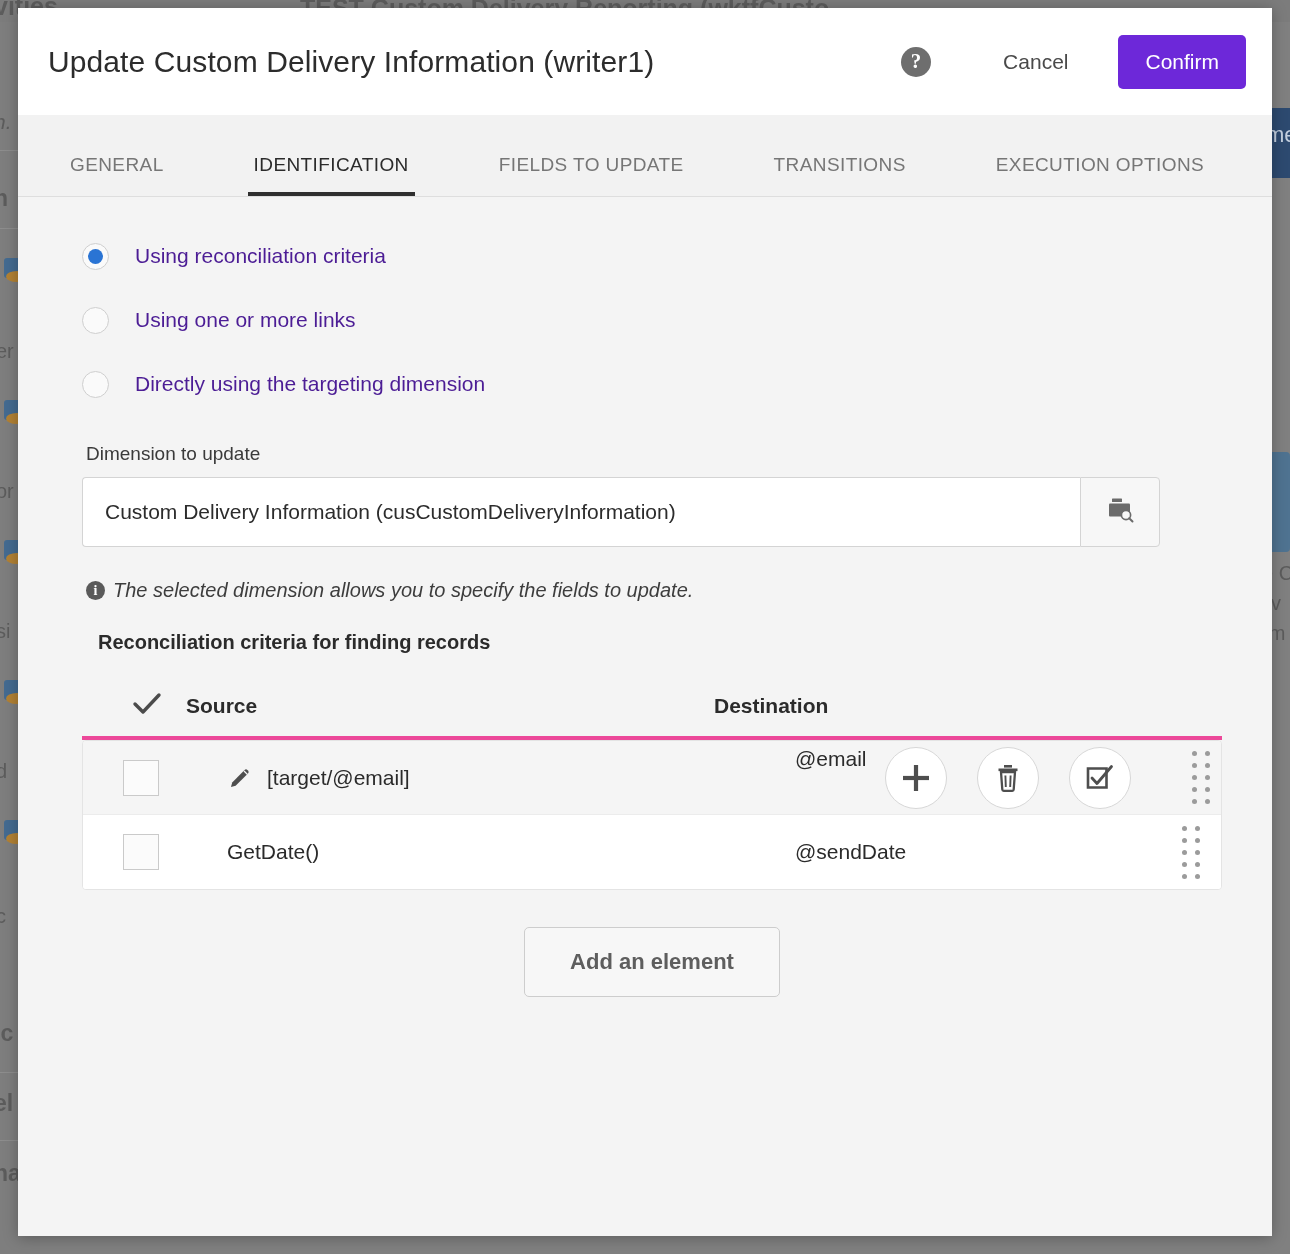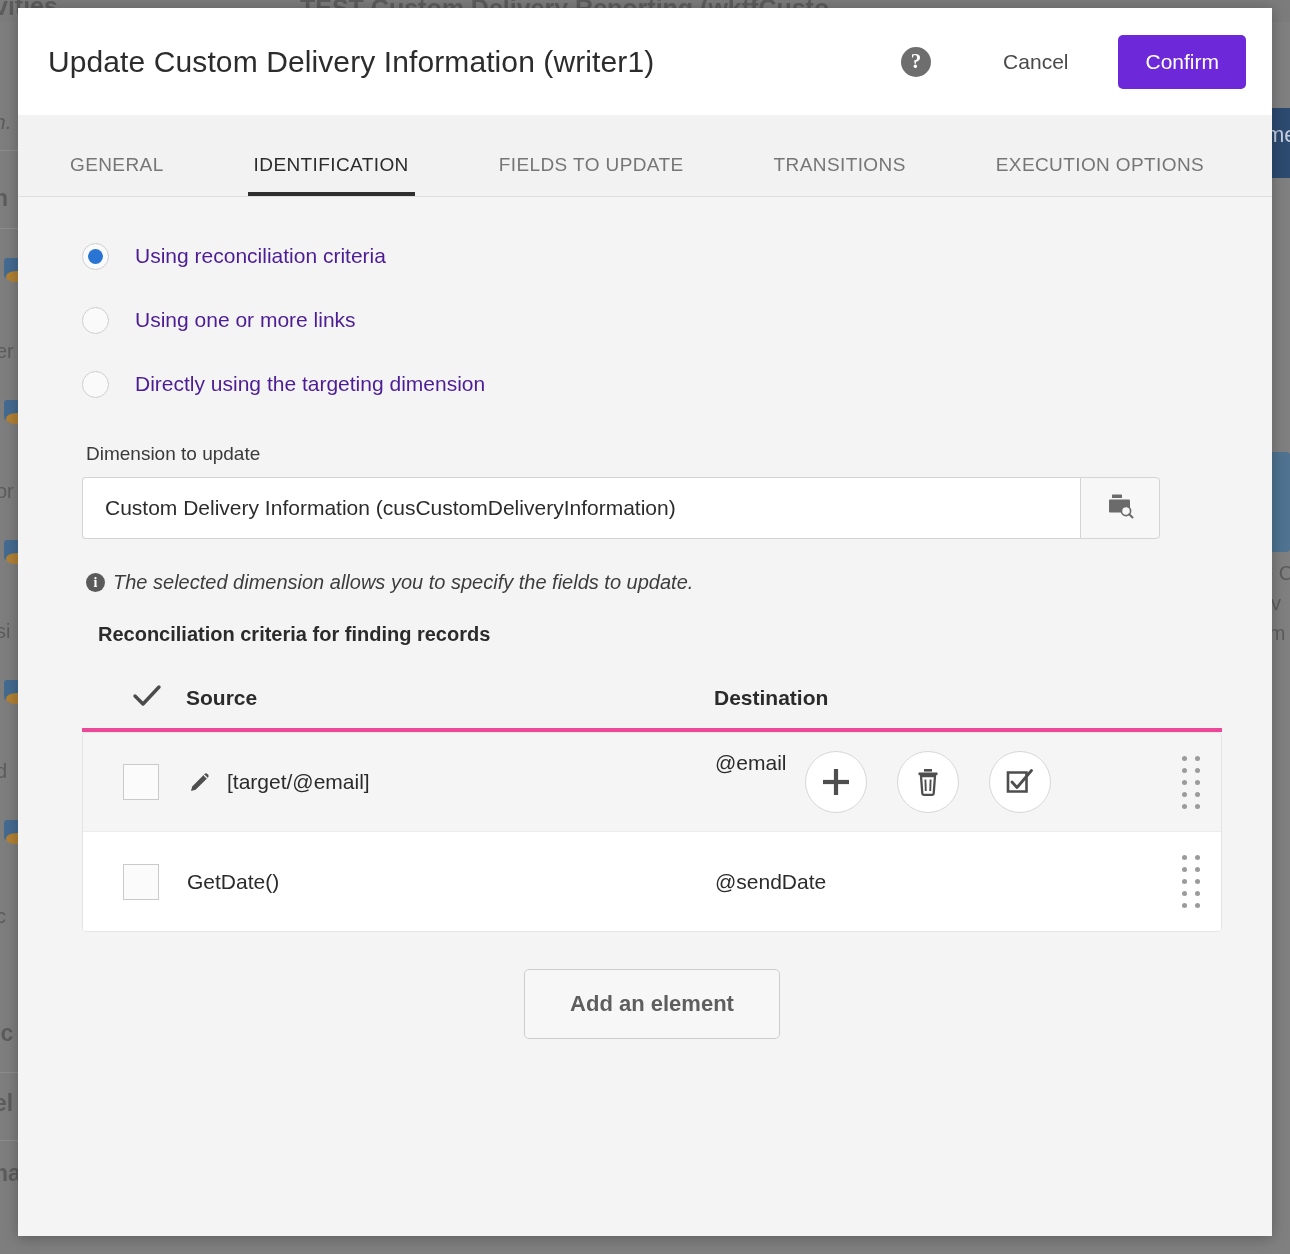--- a/index.html
+++ b/index.html
@@ -160,21 +160,21 @@
   }
   .radio-label { font-size: 21px; color: #4c1d95; }
 
   
   .field-label {
     font-size: 19px; color: #3a3a3a;
     margin: 36px 0 12px 4px;
   }
   .field-wrap {
     display: flex;
-    height: 62px;
+    height: 70px;
     width: 1078px;
   }
   .field-input {
     flex: 1 1 auto;
     background: #fff;
     border: 1px solid #d4d4d4;
     border-right: none;
     border-radius: 4px 0 0 4px;
     font-size: 21px;
     color: #2c2c2c;
@@ -239,24 +239,25 @@
 
   .table-body {
     border: 1px solid #e4e4e4;
     border-radius: 4px;
     overflow: hidden;
     background: #fff;
   }
   .table-row {
     display: flex;
     align-items: center;
-    height: 99px;
+    height: 74px;
     padding-left: 18px;
     background: #fff;
     position: relative;
+    gap: 40px;
   }
   .table-row.highlight { background: #f5f5f5; border-bottom: 1px solid #ececec; }
 
   .cell-checkbox {
     width: 36px; height: 36px;
     border: 1px solid #cacaca;
     background: #fbfbfb;
     margin-left: 22px;
     cursor: pointer;
   }

